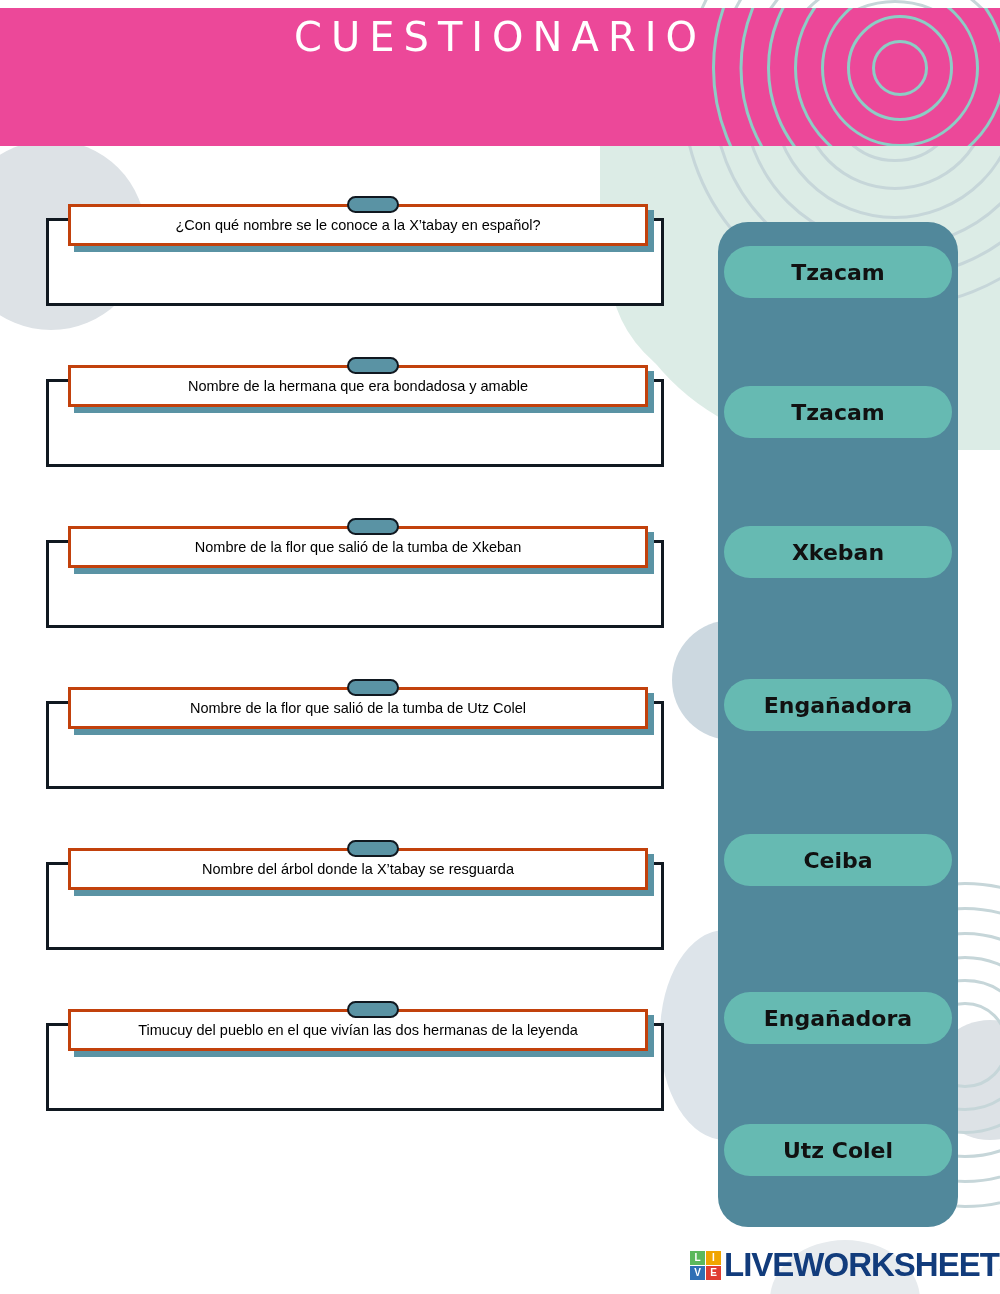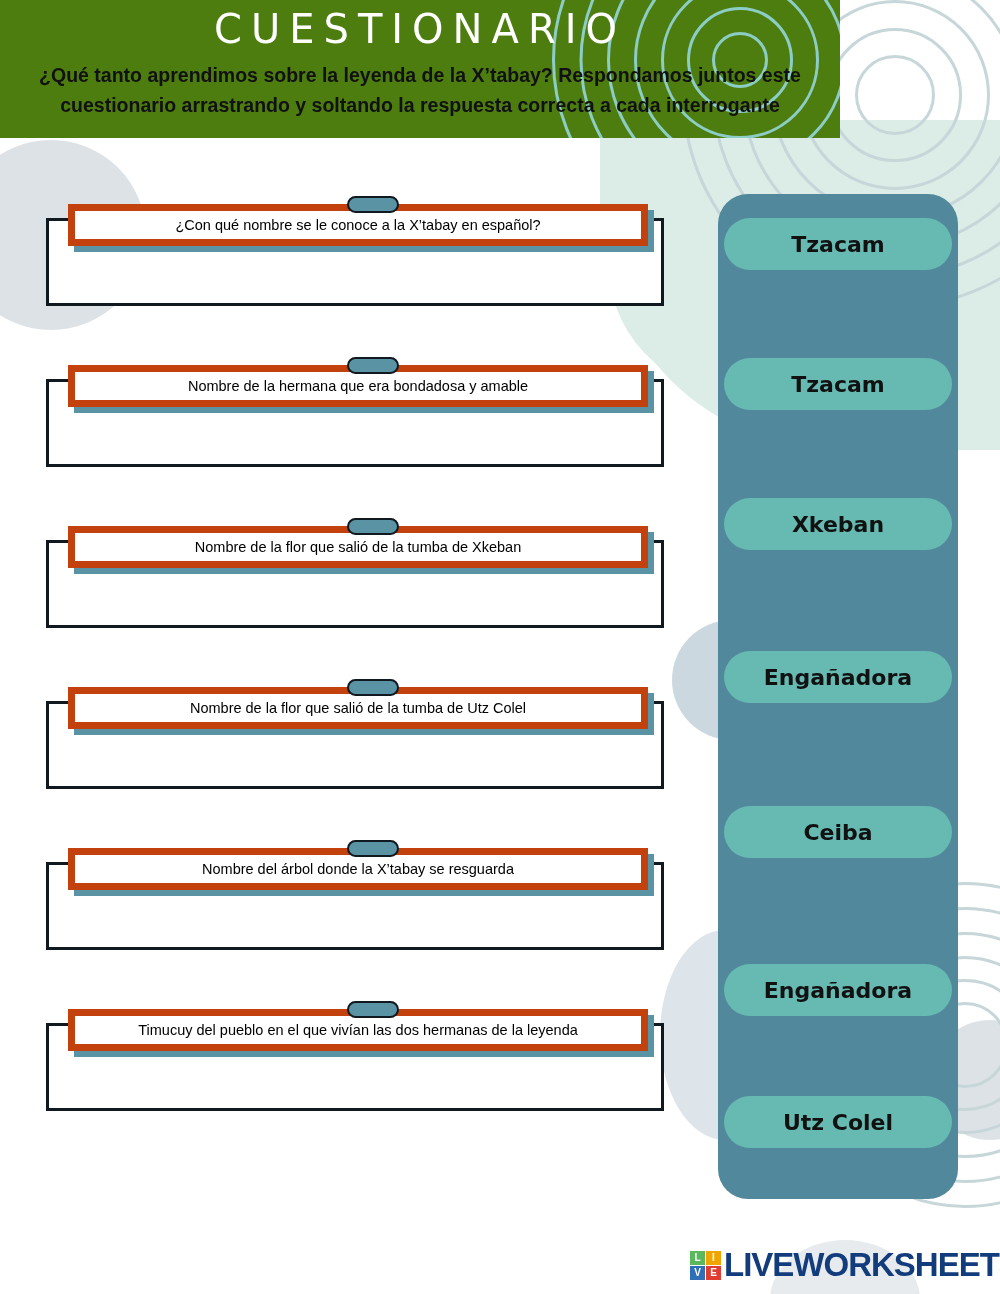--- a/index.html
+++ b/index.html
@@ -113,24 +113,24 @@
     border-radius: 50%;
     left: 50%;
     top: 50%;
     transform: translate(-50%, -50%);
   }
 
   
   .header {
     position: absolute;
     left: 0;
-    top: 0;
-    width: 840px;
+    top: 8px;
+    width: 1000px;
     height: 138px;
-    background: #4d7c0f;
+    background: #ec4899;
     overflow: hidden;
   }
   .header-rings {
     position: absolute;
     right: -90px;
     top: -130px;
     width: 380px;
     height: 380px;
   }
   .header-rings .ring-el {
@@ -188,21 +188,21 @@
     background: #5a93a4;
     box-sizing: border-box;
   }
   .qcard {
     position: absolute;
     left: 22px;
     top: 8px;
     width: 580px;
     height: 42px;
     background: #ffffff;
-    border: 7px solid #c2410c;
+    border: 3px solid #c2410c;
     box-sizing: border-box;
     display: flex;
     align-items: center;
     justify-content: center;
     padding: 0 10px;
   }
   .qtext {
     font-size: 14.5px;
     color: #000000;
     text-align: center;
@@ -222,21 +222,21 @@
     z-index: 5;
   }
   .qblock-spacer {
     height: 134px;
   }
 
   
   .answers-panel {
     position: absolute;
     left: 718px;
-    top: 194px;
+    top: 222px;
     width: 240px;
     height: 1005px;
     background: #51889b;
     border-radius: 30px;
   }
   .answer-chip {
     position: absolute;
     left: 6px;
     width: 228px;
     height: 52px;
@@ -325,24 +325,20 @@
     <div class="header-rings">
       <div class="ring-el" style="width:370px;height:370px;"></div>
       <div class="ring-el" style="width:315px;height:315px;"></div>
       <div class="ring-el" style="width:260px;height:260px;"></div>
       <div class="ring-el" style="width:206px;height:206px;"></div>
       <div class="ring-el" style="width:152px;height:152px;"></div>
       <div class="ring-el" style="width:100px;height:100px;"></div>
       <div class="ring-el" style="width:50px;height:50px;"></div>
     </div>
     <div class="title">CUESTIONARIO</div>
-    <div class="subtitle">
-      <div>¿Qué tanto aprendimos sobre la leyenda de la X’tabay?  Respondamos juntos este</div>
-      <div>cuestionario arrastrando y soltando la respuesta correcta a cada interrogante</div>
-    </div>
   </div>
 
   <div class="questions">
     <div class="qblock qblock-spacer">
       <div class="qframe"></div>
       <div class="qcard-shadow"></div>
       <div class="qcard">
         <div class="qtext">¿Con qué nombre se le conoce a la X’tabay en español?</div>
       </div>
       <div class="qtab"></div>

